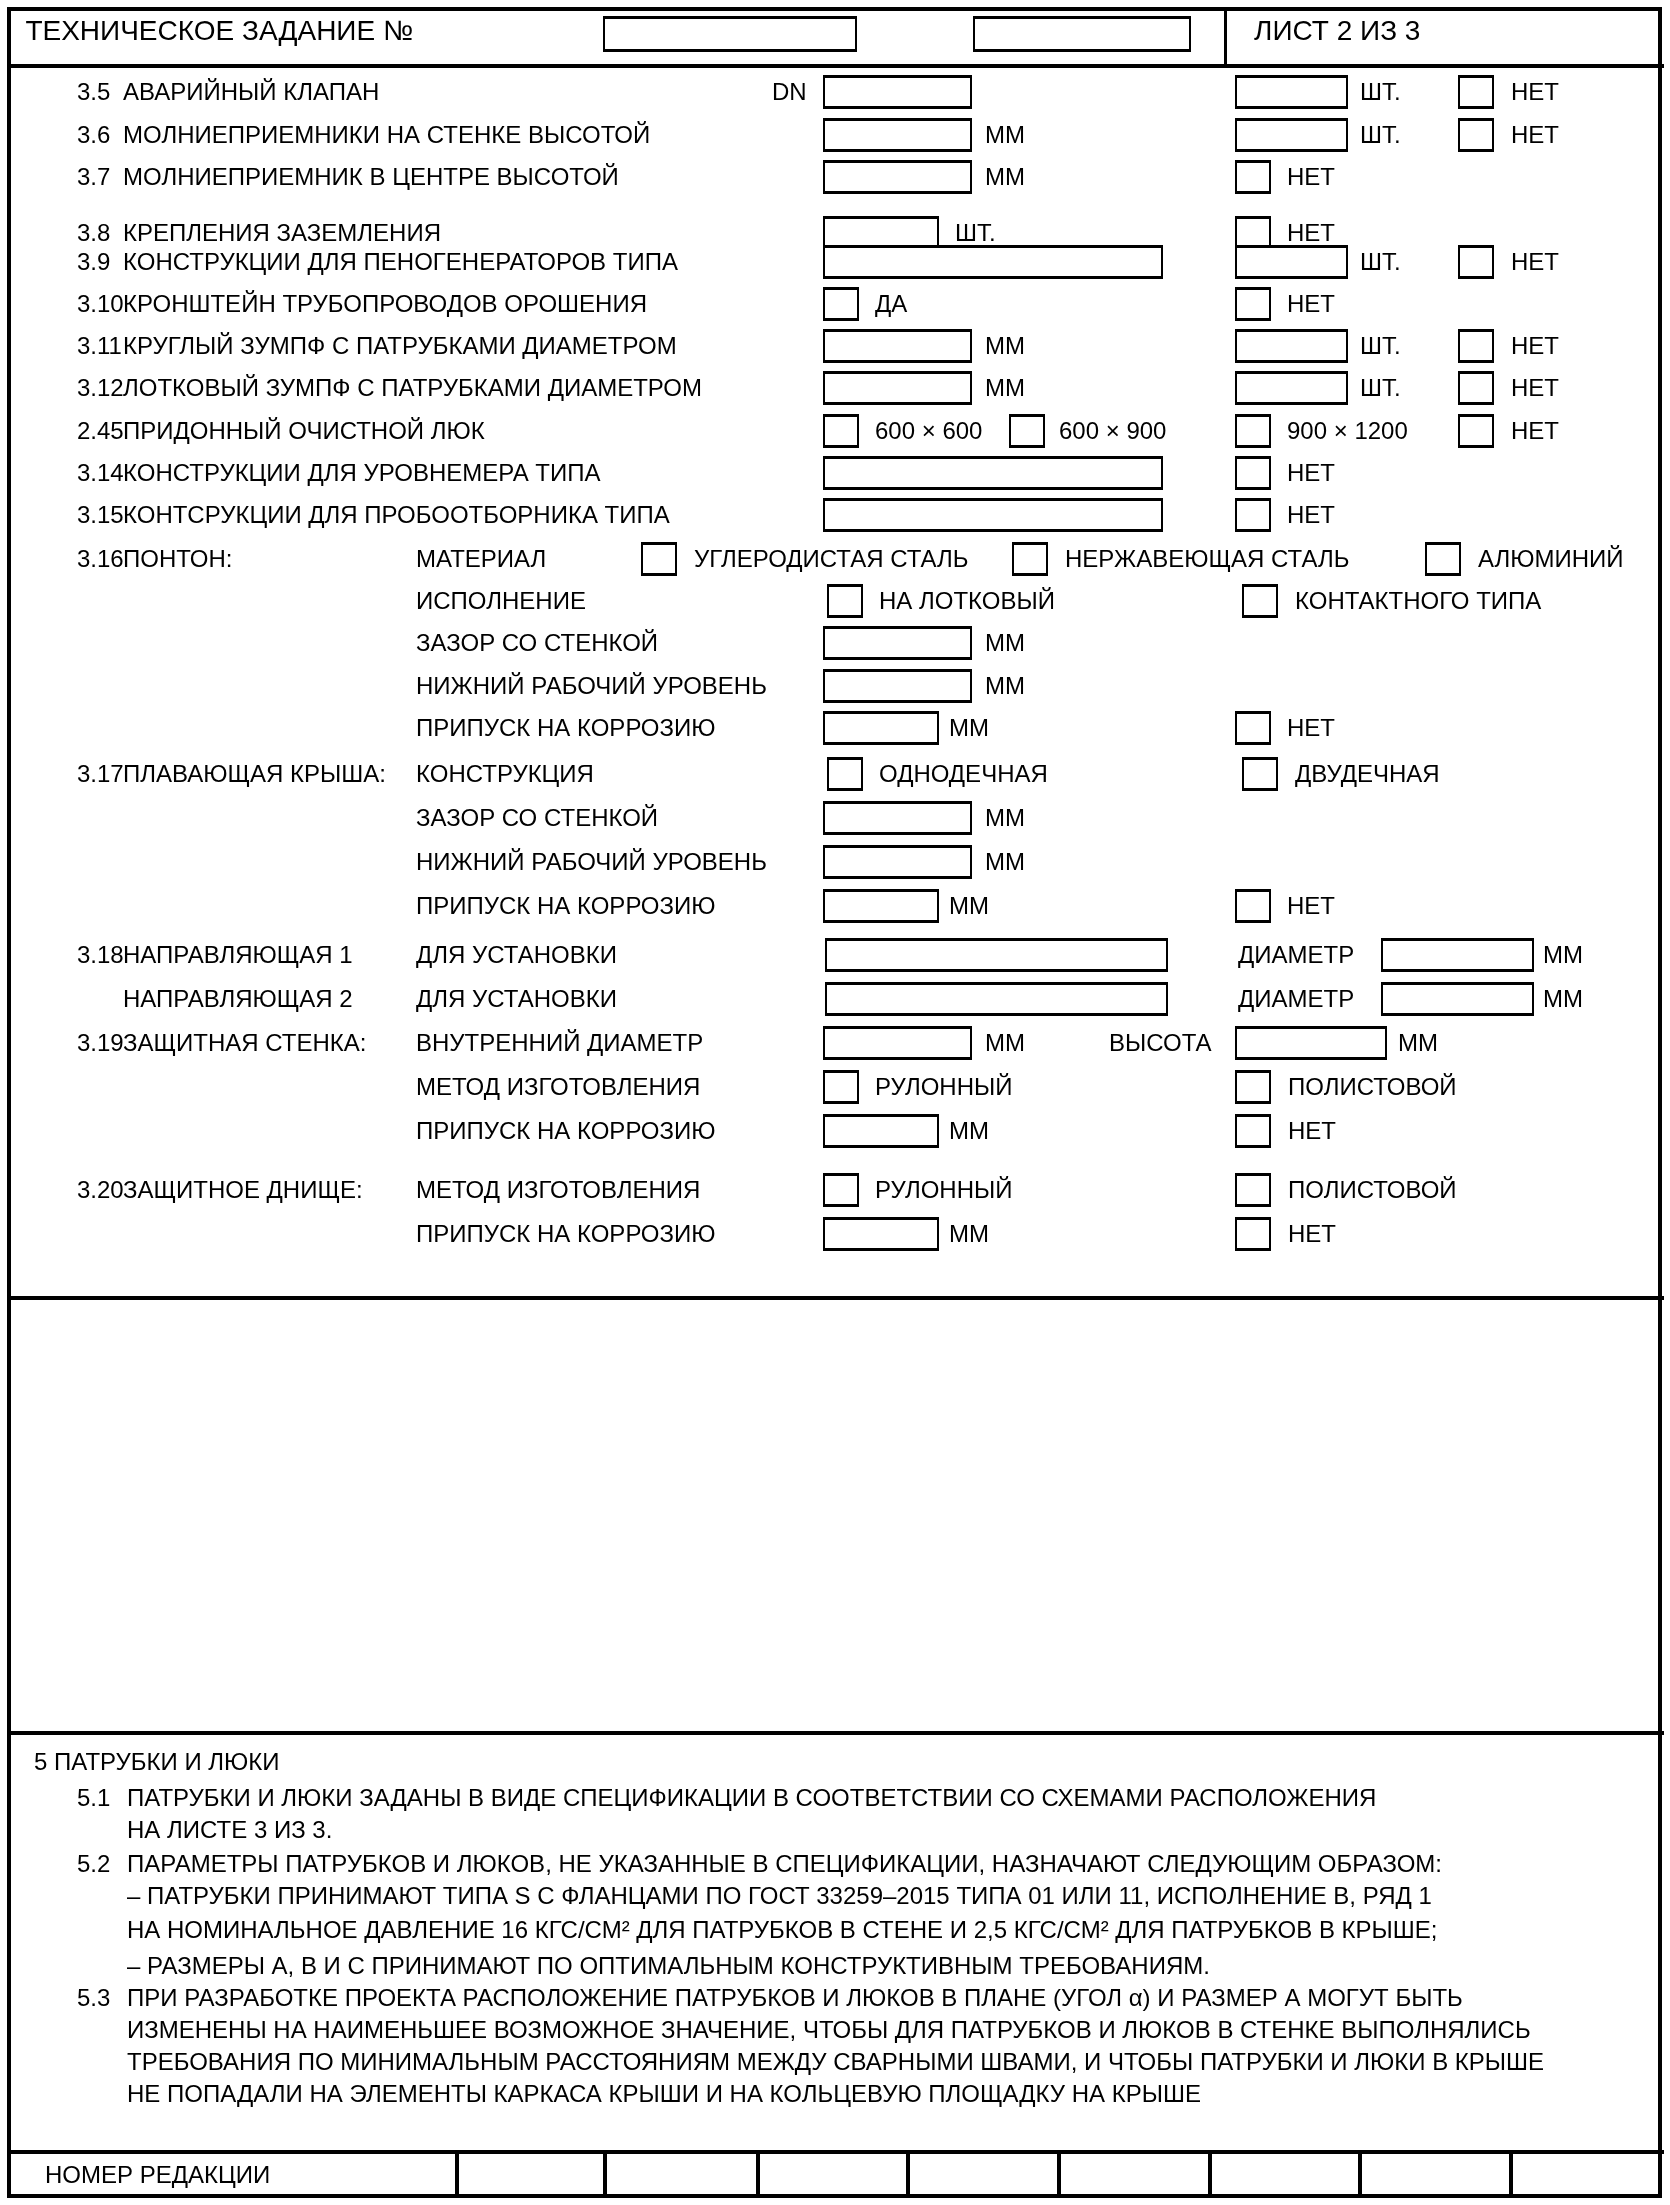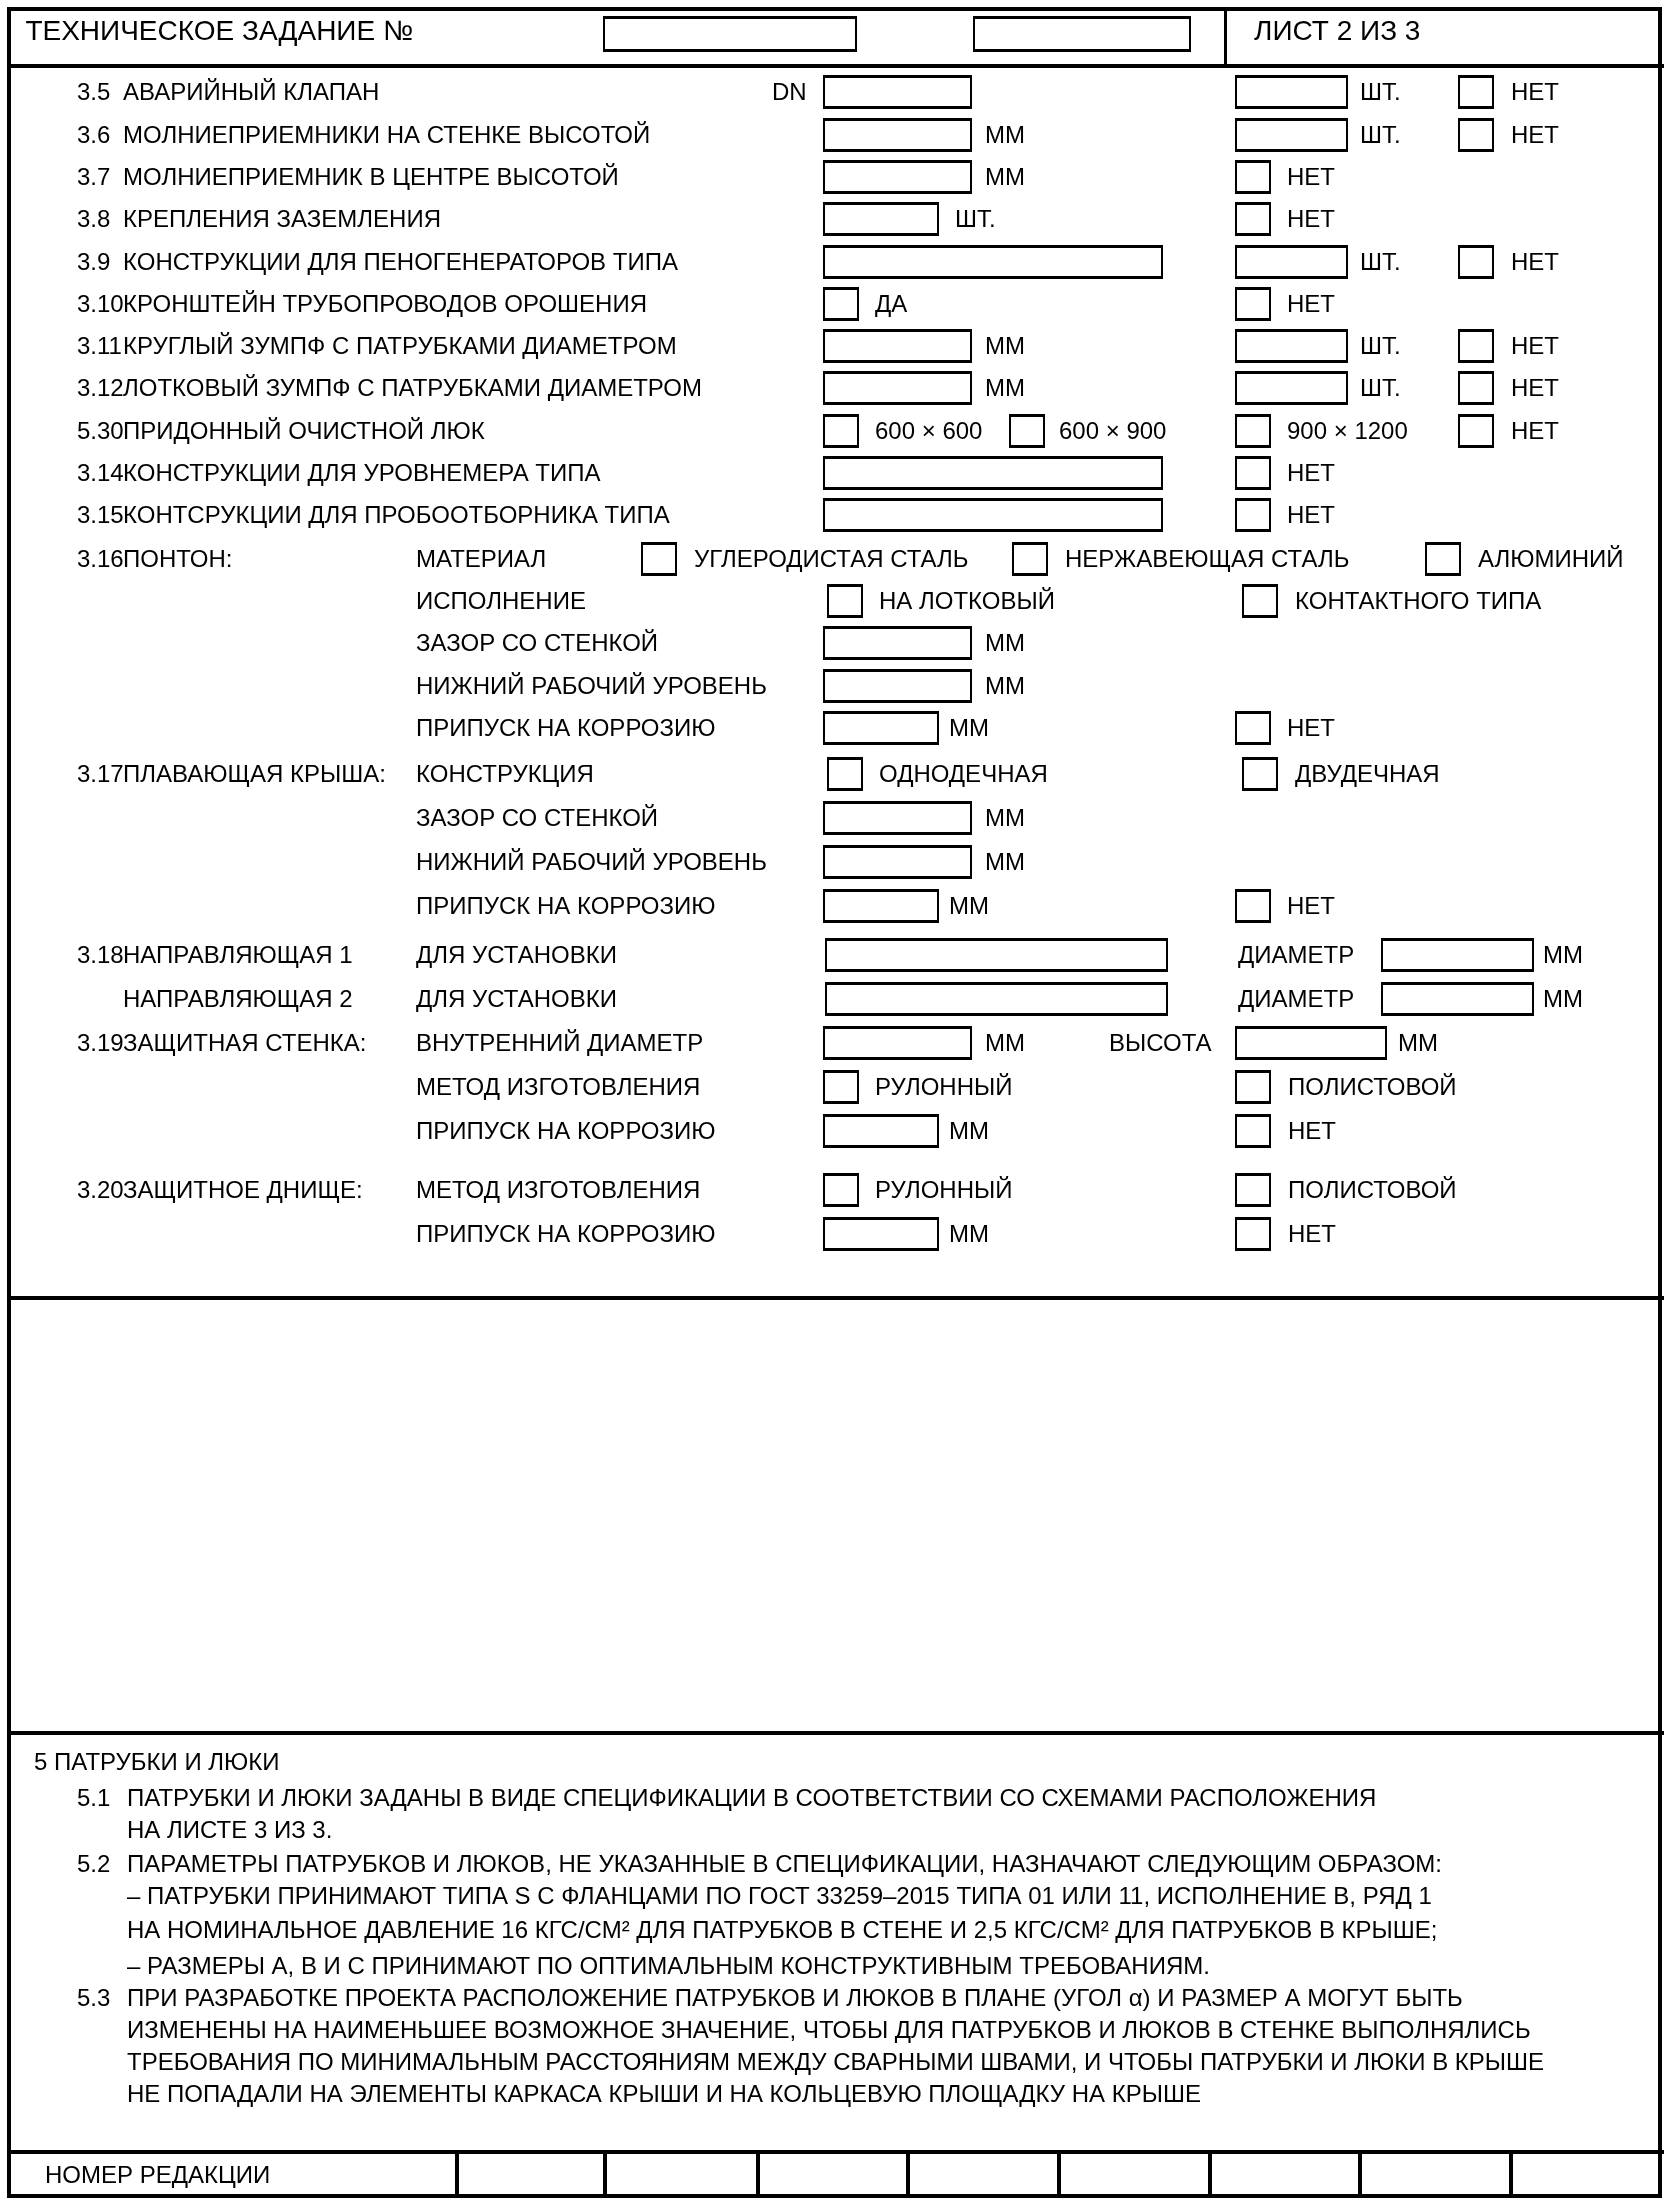--- a/index.html
+++ b/index.html
@@ -58,21 +58,21 @@
 
   <div class="row" style="top:160px">
     <span class="t num">3.7</span>
     <span class="t lbl">МОЛНИЕПРИЕМНИК В ЦЕНТРЕ ВЫСОТОЙ</span>
     <input class="box" style="left: 823px; width: 149px;">
     <span class="t" style="left:985px">ММ</span>
     <span class="cb" style="left:1235px"></span>
     <span class="t" style="left:1287px">НЕТ</span>
   </div>
 
-  <div class="row" style="top:202px">
+  <div class="row" style="top:216px">
     <span class="t num">3.8</span>
     <span class="t lbl">КРЕПЛЕНИЯ ЗАЗЕМЛЕНИЯ</span>
     <input class="box" style="left: 823px; width: 116px;">
     <span class="t" style="left:955px">ШТ.</span>
     <span class="cb" style="left:1235px"></span>
     <span class="t" style="left:1287px">НЕТ</span>
   </div>
 
   <div class="row" style="top:245px">
     <span class="t num">3.9</span>
@@ -109,21 +109,21 @@
     <span class="t lbl">ЛОТКОВЫЙ ЗУМПФ С ПАТРУБКАМИ ДИАМЕТРОМ</span>
     <input class="box" style="left: 823px; width: 149px;">
     <span class="t" style="left:985px">ММ</span>
     <input class="box" style="left: 1235px; width: 113px;">
     <span class="t" style="left:1360px">ШТ.</span>
     <span class="cb" style="left:1458px"></span>
     <span class="t" style="left:1511px">НЕТ</span>
   </div>
 
   <div class="row" style="top:414px">
-    <span class="t num">5.30</span>
+    <span class="t num">2.45</span>
     <span class="t lbl">ПРИДОННЫЙ ОЧИСТНОЙ ЛЮК</span>
     <span class="cb" style="left:823px"></span>
     <span class="t" style="left:875px">600 × 600</span>
     <span class="cb" style="left:1009px"></span>
     <span class="t" style="left:1059px">600 × 900</span>
     <span class="cb" style="left:1235px"></span>
     <span class="t" style="left:1287px">900 × 1200</span>
     <span class="cb" style="left:1458px"></span>
     <span class="t" style="left:1511px">НЕТ</span>
   </div>

